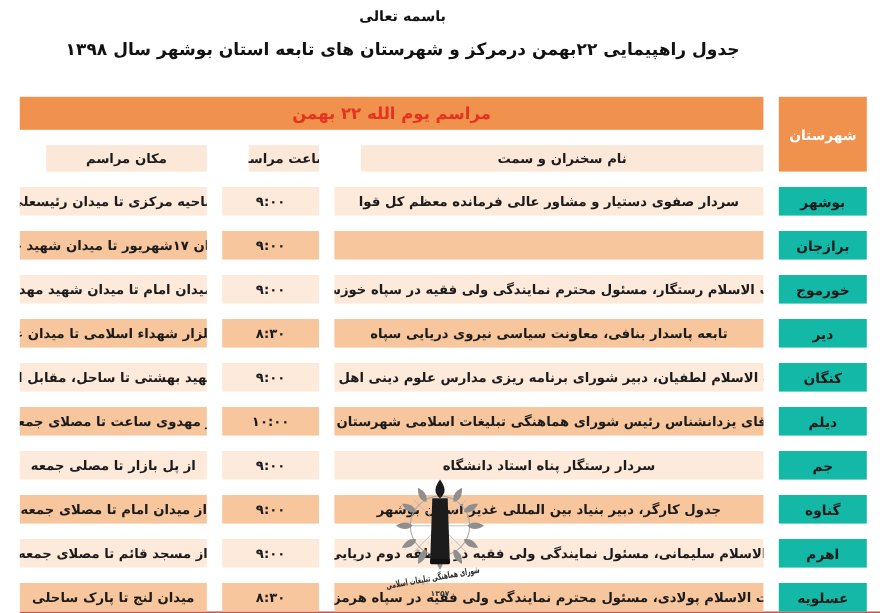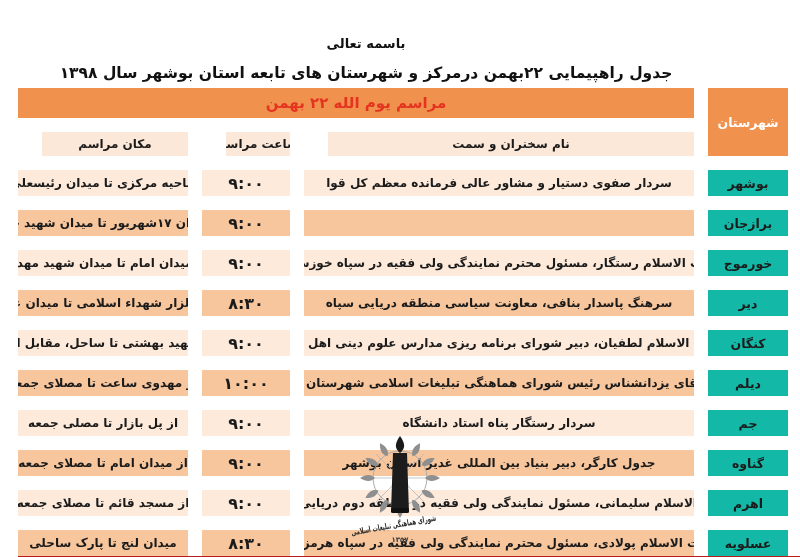--- a/index.html
+++ b/index.html
@@ -1,21 +1,21 @@
 <!DOCTYPE html>
 <html lang="fa" dir="rtl"><head>
 <meta charset="utf-8">
 <style>
   html,body{margin:0;padding:0;background:#ffffff;}
   body{
     width:800px;height:557px;position:relative;overflow:hidden;
     font-family:"DejaVu Sans","Liberation Sans",sans-serif;
     -webkit-font-smoothing:antialiased;
   }
-  .titles{position:absolute;top:0;left:0;width:732px;text-align:center;direction:rtl;margin-top:28px;}
+  .titles{position:absolute;top:0;left:0;width:732px;text-align:center;direction:rtl;}
   .besmele{margin-top:8px;font-size:13px;font-weight:bold;color:#111;}
   .doc-title{margin-top:13px;font-size:15.5px;font-weight:bold;color:#111;}
 
   
   .rtable{
     position:absolute;top:88px;left:18px;width:792px;
     direction:rtl;
     display:grid;
     grid-template-columns:8px 80px 390px 88px 1fr; 
     grid-template-rows:30px 24px repeat(10,26px);
@@ -31,21 +31,21 @@
   }
   .hdr-orange{background:#f0914e;}
   .main-hdr{grid-column:span 3;color:#e4341f;font-size:15px;}
   .county-hdr{grid-row:span 2;color:#ffffff;font-size:12.5px;}
   .sliver-hdr{grid-row:span 2;}
   .subhdr{background:#fce8d8;font-size:12px;margin-left:24px;}
   .row-light{background:#fdeadb;}
   .row-dark{background:#f8c69d;}
   .city-cell{background:#14b8a6;font-size:12.5px;}
   .sliver-cell{background:#f0914e;}
-  .time-cell{font-size:16px;letter-spacing:.5px;text-align:right;}
+  .time-cell{font-size:12px;letter-spacing:.5px;text-align:right;}
 
   
   .logo-wrap{position:absolute;top:432px;left:338px;width:124px;height:120px;}
 </style>
 </head>
 <body>
 
 <div class="titles">
   <div class="besmele">باسمه تعالی</div>
   <div class="doc-title">جدول راهپیمایی ۲۲بهمن درمرکز و شهرستان های تابعه استان بوشهر سال ۱۳۹۸</div>
@@ -73,21 +73,21 @@
   <div class="cell row-dark">از میدان ۱۷شهریور تا میدان شهید چمران</div>
 
   <div class="cell sliver-cell"></div>
   <div class="cell city-cell">خورموج</div>
   <div class="cell row-light">حجت الاسلام رستگار، مسئول محترم نمایندگی ولی فقیه در سپاه خوزستان</div>
   <div class="cell row-light time-cell">۹:۰۰</div>
   <div class="cell row-light">از میدان امام تا میدان شهید مهدوی</div>
 
   <div class="cell sliver-cell"></div>
   <div class="cell city-cell">دیر</div>
-  <div class="cell row-dark">سرهنگ پاسدار بنافی، معاونت سیاسی منطقه دریایی سپاه</div>
+  <div class="cell row-dark">تابعه پاسدار بنافی، معاونت سیاسی نیروی دریایی سپاه</div>
   <div class="cell row-dark time-cell">۸:۳۰</div>
   <div class="cell row-dark">از گلزار شهداء اسلامی تا میدان غدیر</div>
 
   <div class="cell sliver-cell"></div>
   <div class="cell city-cell">کنگان</div>
   <div class="cell row-light">حجت الاسلام لطفیان، دبیر شورای برنامه ریزی مدارس علوم دینی اهل سنت</div>
   <div class="cell row-light time-cell">۹:۰۰</div>
   <div class="cell row-light">از میدان شهید بهشتی تا ساحل، مقابل اداره گمرگ</div>
 
   <div class="cell sliver-cell"></div>

